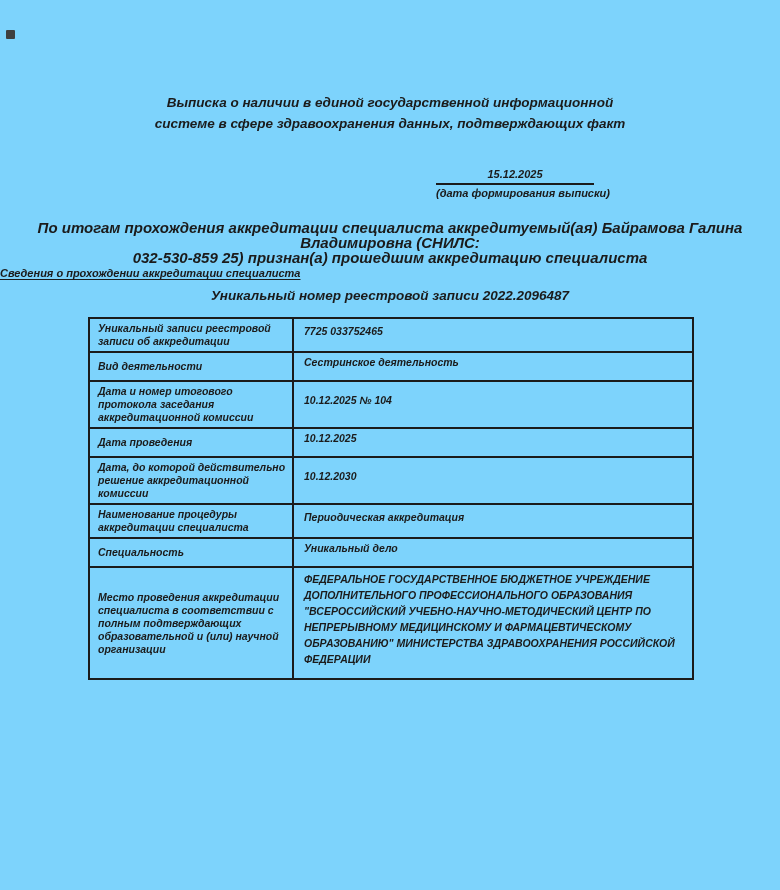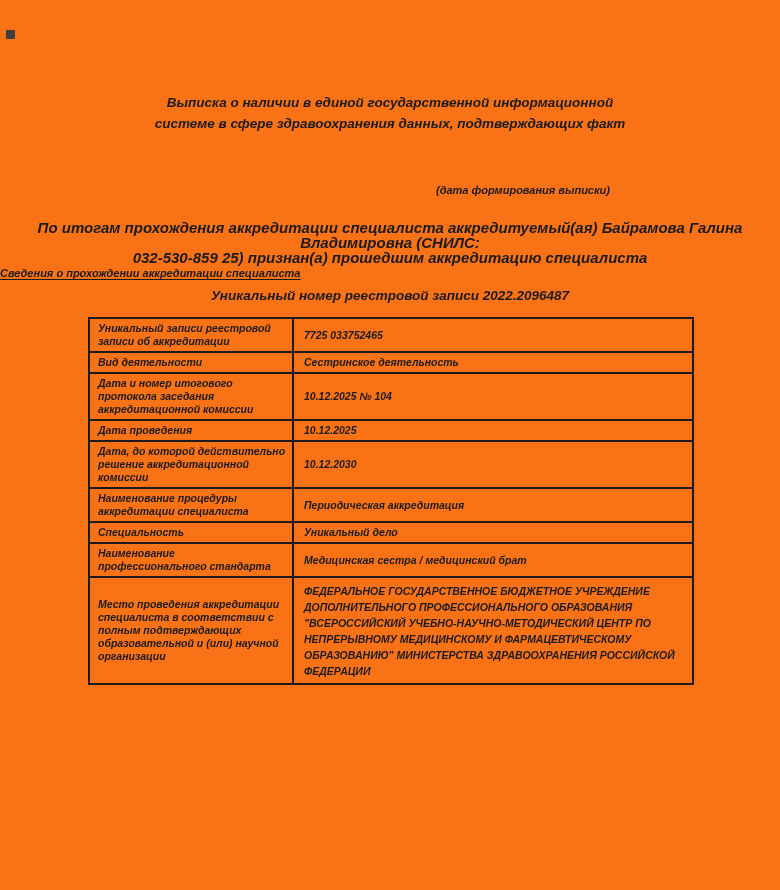--- a/index.html
+++ b/index.html
@@ -2,38 +2,38 @@
 <html lang="ru"><head>
 <meta charset="utf-8">
 <style>
   * { margin:0; padding:0; box-sizing:border-box; }
   html,body { background:#ffffff; }
   body {
     width:780px; height:890px; position:relative; overflow:hidden;
     font-family:"Liberation Sans", sans-serif;
     font-weight:bold; font-style:italic; color:#1b1b1b;
   }
-  .page { position:absolute; inset:0; background:#f97316; }
+  .page { position:absolute; inset:0; background:#7dd3fc; }
 
   .artifact {
     position:absolute; left:6px; top:30px; width:9px; height:9px;
     background:#3f3f3f; border-radius:1px;
   }
 
   .doc-title {
     position:absolute; top:92px; left:40px; width:700px;
     text-align:center; font-size:13.5px; line-height:21px;
   }
 
   .date-block {
     position:absolute; top:167px; left:436px; width:158px;
     text-align:center; font-size:11px; line-height:14px;
   }
   .date-value { display:block; padding-bottom:2px; border-bottom:2px solid #1b1b1b; }
-  .date-caption { display:block; padding-top:16px; white-space:nowrap; }
+  .date-caption { display:block; padding-top:1px; white-space:nowrap; }
 
   .intro {
     position:absolute; top:220px; left:30px; width:720px;
     text-align:center; font-size:15px; line-height:15px;
   }
 
   .section-heading {
     position:absolute; top:267px; left:0; width:780px;
     text-align:left; font-size:11px;
     text-decoration:underline; text-underline-offset:2px;
@@ -47,38 +47,39 @@
   table.info-table {
     position:absolute; top:317px; left:88px; width:606px;
     border-collapse:collapse; table-layout:fixed;
   }
   table.info-table td {
     border:2px solid #1b1b1b;
     font-size:10.5px; line-height:13px;
     vertical-align:middle;
   }
   td.label { width:204px; padding:3px 6px 3px 8px; }
-  td.value { padding:3px 8px 3px 10px; }
+  td.value { padding:3px 8px 11px 10px; }
   tr.h31 { height:31px; } tr.h30 { height:30px; }
   tr.h20 { height:20px; } tr.h107 { height:107px; }
   tr.h107 td.value { line-height:16px; }
 </style>
 </head>
 <body>
 
 <div class="page">
 
   <div class="artifact"></div>
 
   <div class="doc-title">
     <div>Выписка о наличии в единой государственной информационной</div>
     <div>системе в сфере здравоохранения данных, подтверждающих факт</div>
   </div>
 
   <div class="date-block">
+    <span class="date-value">15.12.2025</span>
     <span class="date-caption">(дата формирования выписки)</span>
   </div>
 
   <div class="intro">
     <div>По итогам прохождения аккредитации специалиста аккредитуемый(ая) Байрамова Галина Владимировна (СНИЛС:</div>
     <div>032-530-859 25) признан(а) прошедшим аккредитацию специалиста</div>
   </div>
 
   <div class="section-heading">Сведения о прохождении аккредитации специалиста</div>
 
@@ -107,24 +108,20 @@
         <td class="value">10.12.2030</td>
       </tr>
       <tr class="h30">
         <td class="label">Наименование процедуры аккредитации специалиста</td>
         <td class="value">Периодическая аккредитация</td>
       </tr>
       <tr class="h20">
         <td class="label">Специальность</td>
         <td class="value">Уникальный дело</td>
       </tr>
-      <tr class="h30">
-        <td class="label">Наименование профессионального стандарта</td>
-        <td class="value">Медицинская сестра / медицинский брат</td>
-      </tr>
       <tr class="h107">
         <td class="label">Место проведения аккредитации специалиста в соответствии с полным подтверждающих образовательной и (или) научной организации</td>
         <td class="value">ФЕДЕРАЛЬНОЕ ГОСУДАРСТВЕННОЕ БЮДЖЕТНОЕ УЧРЕЖДЕНИЕ ДОПОЛНИТЕЛЬНОГО ПРОФЕССИОНАЛЬНОГО ОБРАЗОВАНИЯ "ВСЕРОССИЙСКИЙ УЧЕБНО-НАУЧНО-МЕТОДИЧЕСКИЙ ЦЕНТР ПО НЕПРЕРЫВНОМУ МЕДИЦИНСКОМУ И ФАРМАЦЕВТИЧЕСКОМУ ОБРАЗОВАНИЮ" МИНИСТЕРСТВА ЗДРАВООХРАНЕНИЯ РОССИЙСКОЙ ФЕДЕРАЦИИ</td>
       </tr>
     </tbody>
   </table>
 
 </div>
 
 </body></html>

